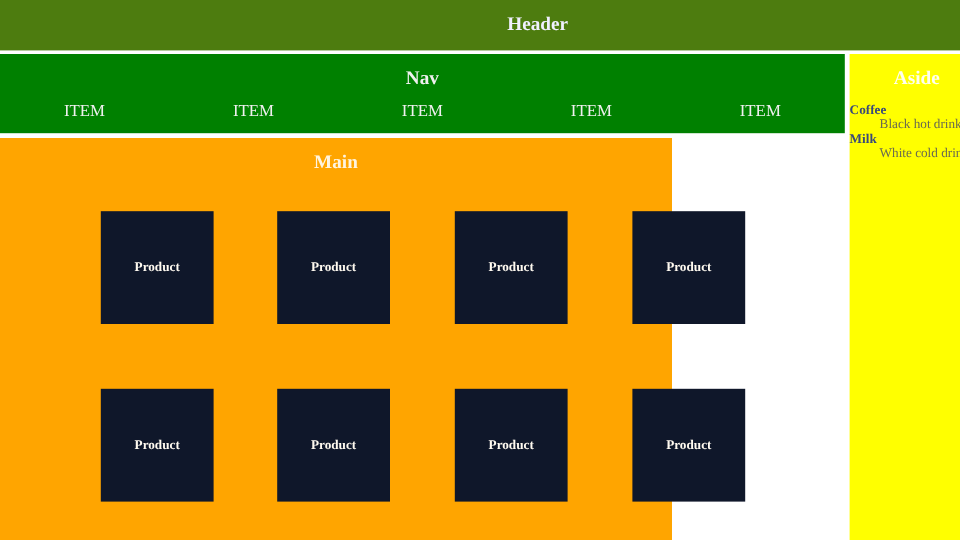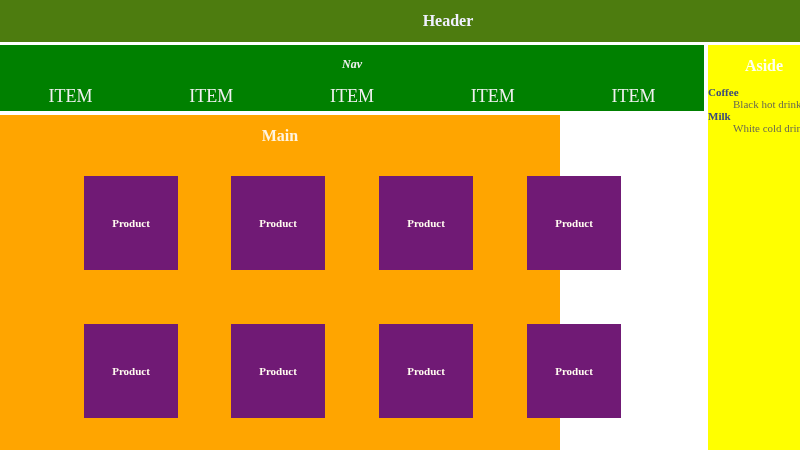--- a/index.html
+++ b/index.html
@@ -14,39 +14,39 @@
     background: #4d7c0f; color: #f0f0ff;
     display: flex; align-items: center; justify-content: center;
     font-weight: bold; font-size: 16px; padding-left: 48px;
   }
   .nav {
     position: absolute; left: 0; top: 45px; width: 704px; height: 66px;
     background: #008000; color: #f0f0f0;
   }
   .nav-title {
     position: absolute; left: 0; right: 0; top: 12px; text-align: center;
-    font-weight: bold; font-size: 12px; font-style: italic;
+    font-weight: bold; font-size: 16px;
   }
   .nav-items {
     position: absolute; left: 0; right: 0; top: 41px;
     display: flex; justify-content: space-around;
-    font-size: 18px;
+    font-size: 14px;
   }
   .nav-item { cursor: pointer; }
   .main {
     position: absolute; left: 0; top: 115px; width: 560px; height: 335px;
     background: #ffa500; color: #fff4e0;
   }
   .main-title {
     position: absolute; left: 0; right: 0; top: 12px; text-align: center;
     font-weight: bold; font-size: 16px;
   }
   .product {
     position: absolute; width: 94px; height: 94px;
-    background: #701a75;
+    background: #0f172a;
     display: flex; align-items: center; justify-content: center;
     font-weight: bold; font-size: 11px; color: #fffaf0;
   }
   .aside {
     position: absolute; left: 708px; top: 45px; width: 112px; height: 405px;
     background: #ffff00;
   }
   .aside-title {
     position: absolute; left: 0; right: 0; top: 12px; text-align: center;
     font-weight: bold; font-size: 16px; color: #fffff0;

